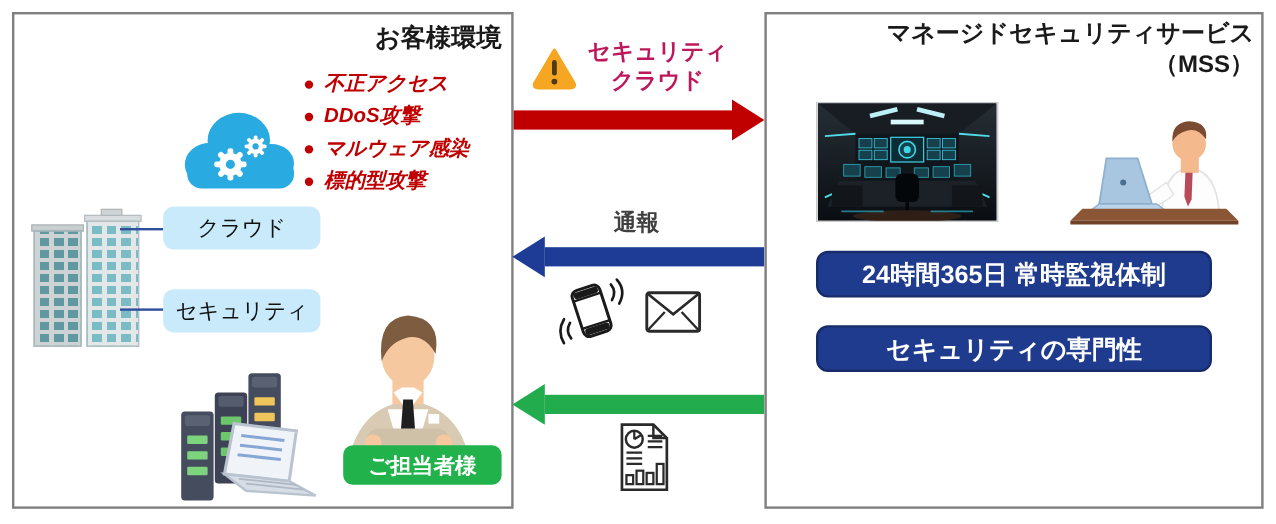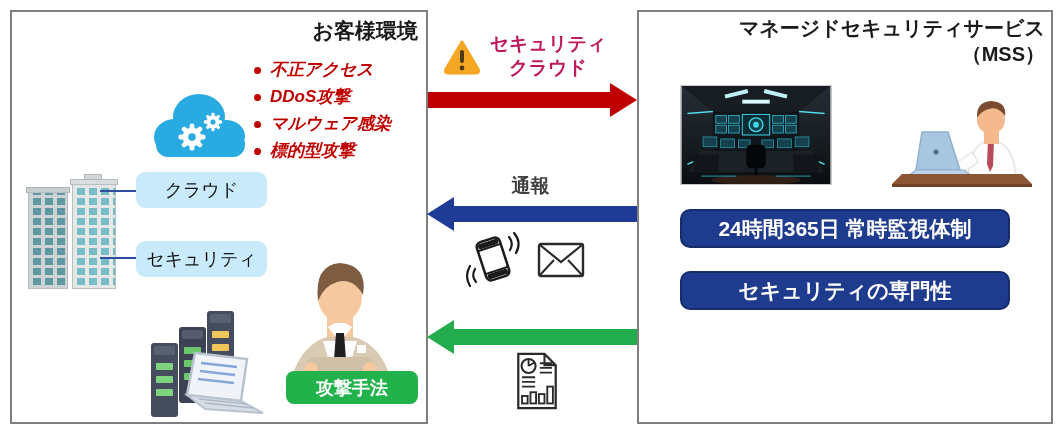--- a/index.html
+++ b/index.html
@@ -192,21 +192,21 @@
       <ellipse cx="57" cy="40" rx="22" ry="25" fill="#f6c8a0"></ellipse>
       <path d="M35,44 Q31,8 57,6 Q85,8 80,38 Q70,20 54,25 Q41,29 35,44 Z" fill="#7d5c40"></path>
       <path d="M45,70 L57,86 L69,70 L62,66 L52,66 Z" fill="#fff"></path>
       <path d="M53,76 L61,76 L64,116 L57,128 L50,116 Z" fill="#1f1f1f"></path>
       <rect x="22" y="100" width="70" height="22" rx="11" fill="#cfc0a8"></rect>
       <circle cx="28" cy="112" r="7" fill="#f6c8a0"></circle>
       <circle cx="87" cy="112" r="7" fill="#f6c8a0"></circle>
       <rect x="74" y="88" width="9" height="8" fill="#fff"></rect>
     </svg>
   </span>
-  <div id="contact-badge">攻撃手法</div>
+  <div id="contact-badge">ご担当者様</div>
 
   <span id="warning-icon">
     <svg viewBox="0 0 38 36" width="38" height="36" aria-hidden="true">
       <path d="M19,3 L35,30 Q37,34 32,34 L6,34 Q1,34 3,30 Z" fill="#F5A623" stroke="#F5A623" stroke-width="3" stroke-linejoin="round"></path>
       <rect x="17" y="11" width="4" height="13" rx="2" fill="#4f3a16"></rect>
       <circle cx="19" cy="29" r="2.4" fill="#4f3a16"></circle>
     </svg>
   </span>
   <div class="flow-label" id="alert-label">
     <span>セキュリティ</span><br>

